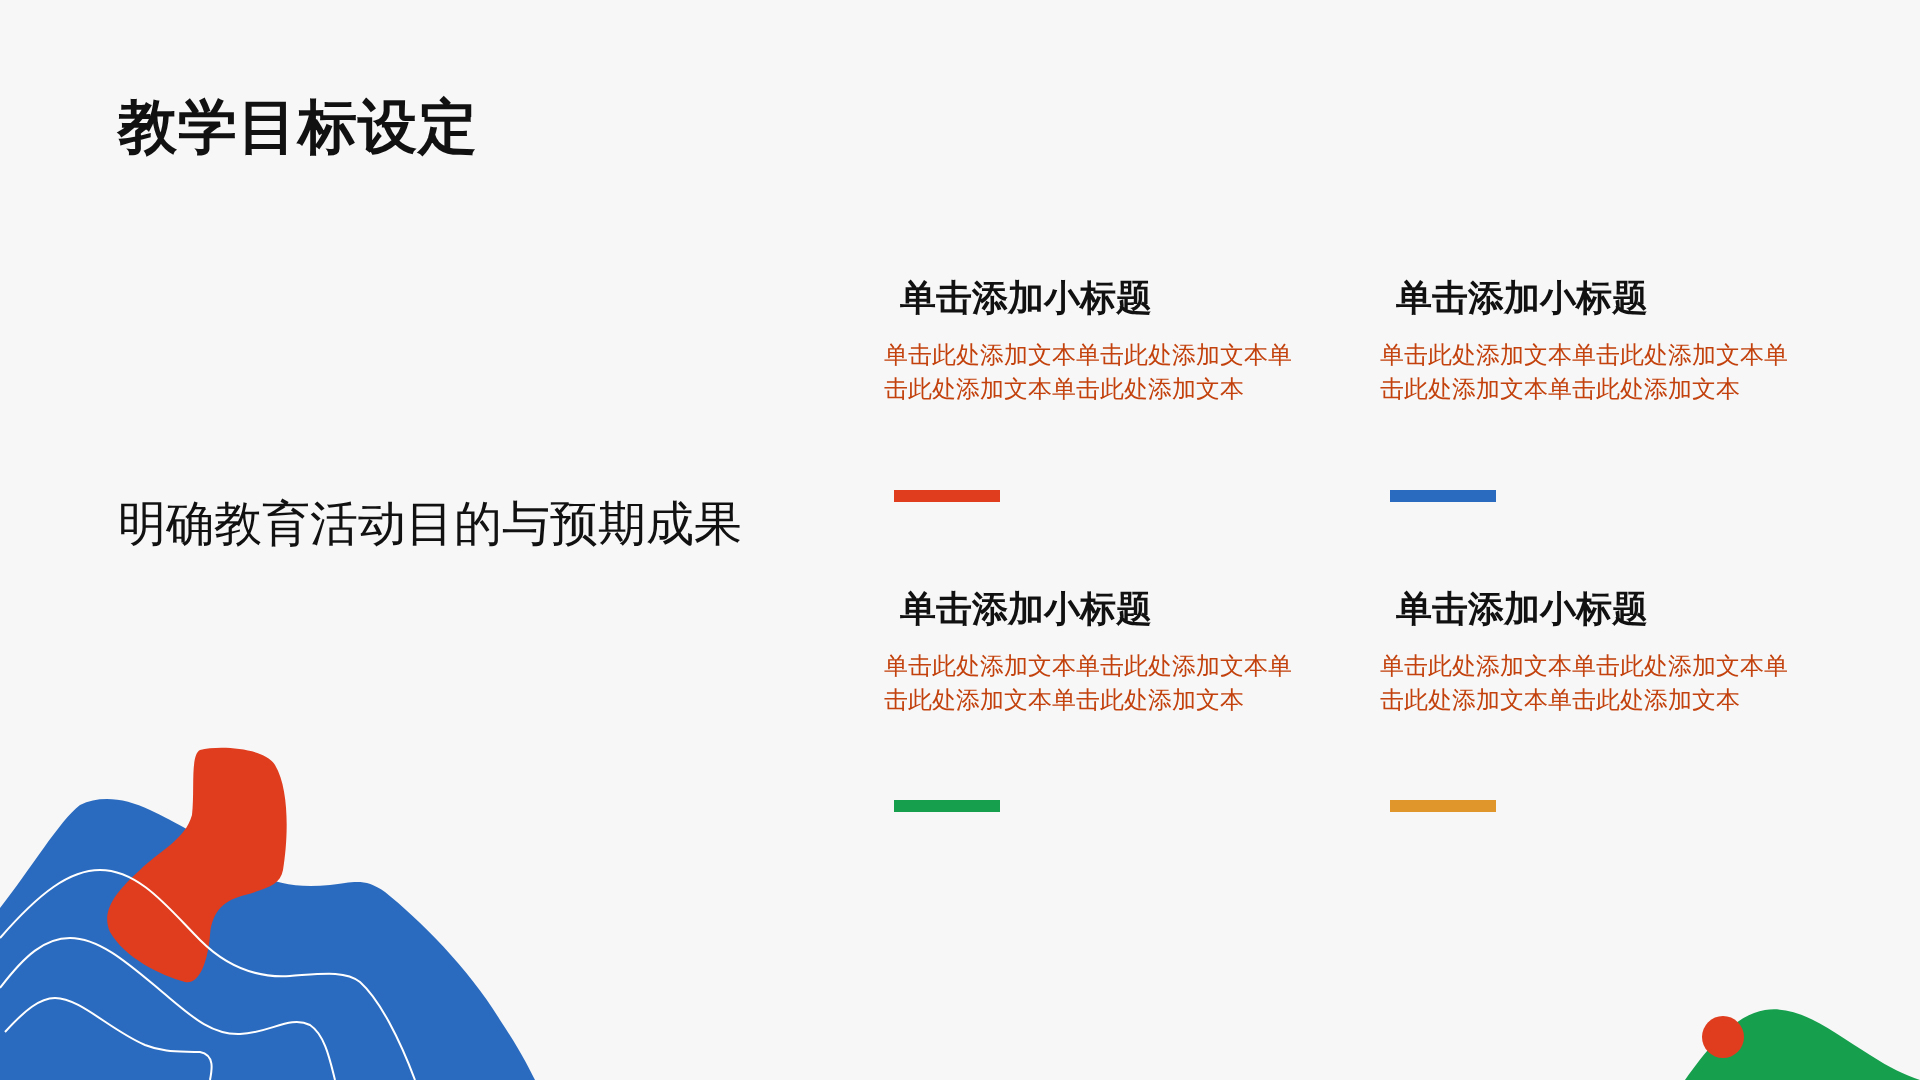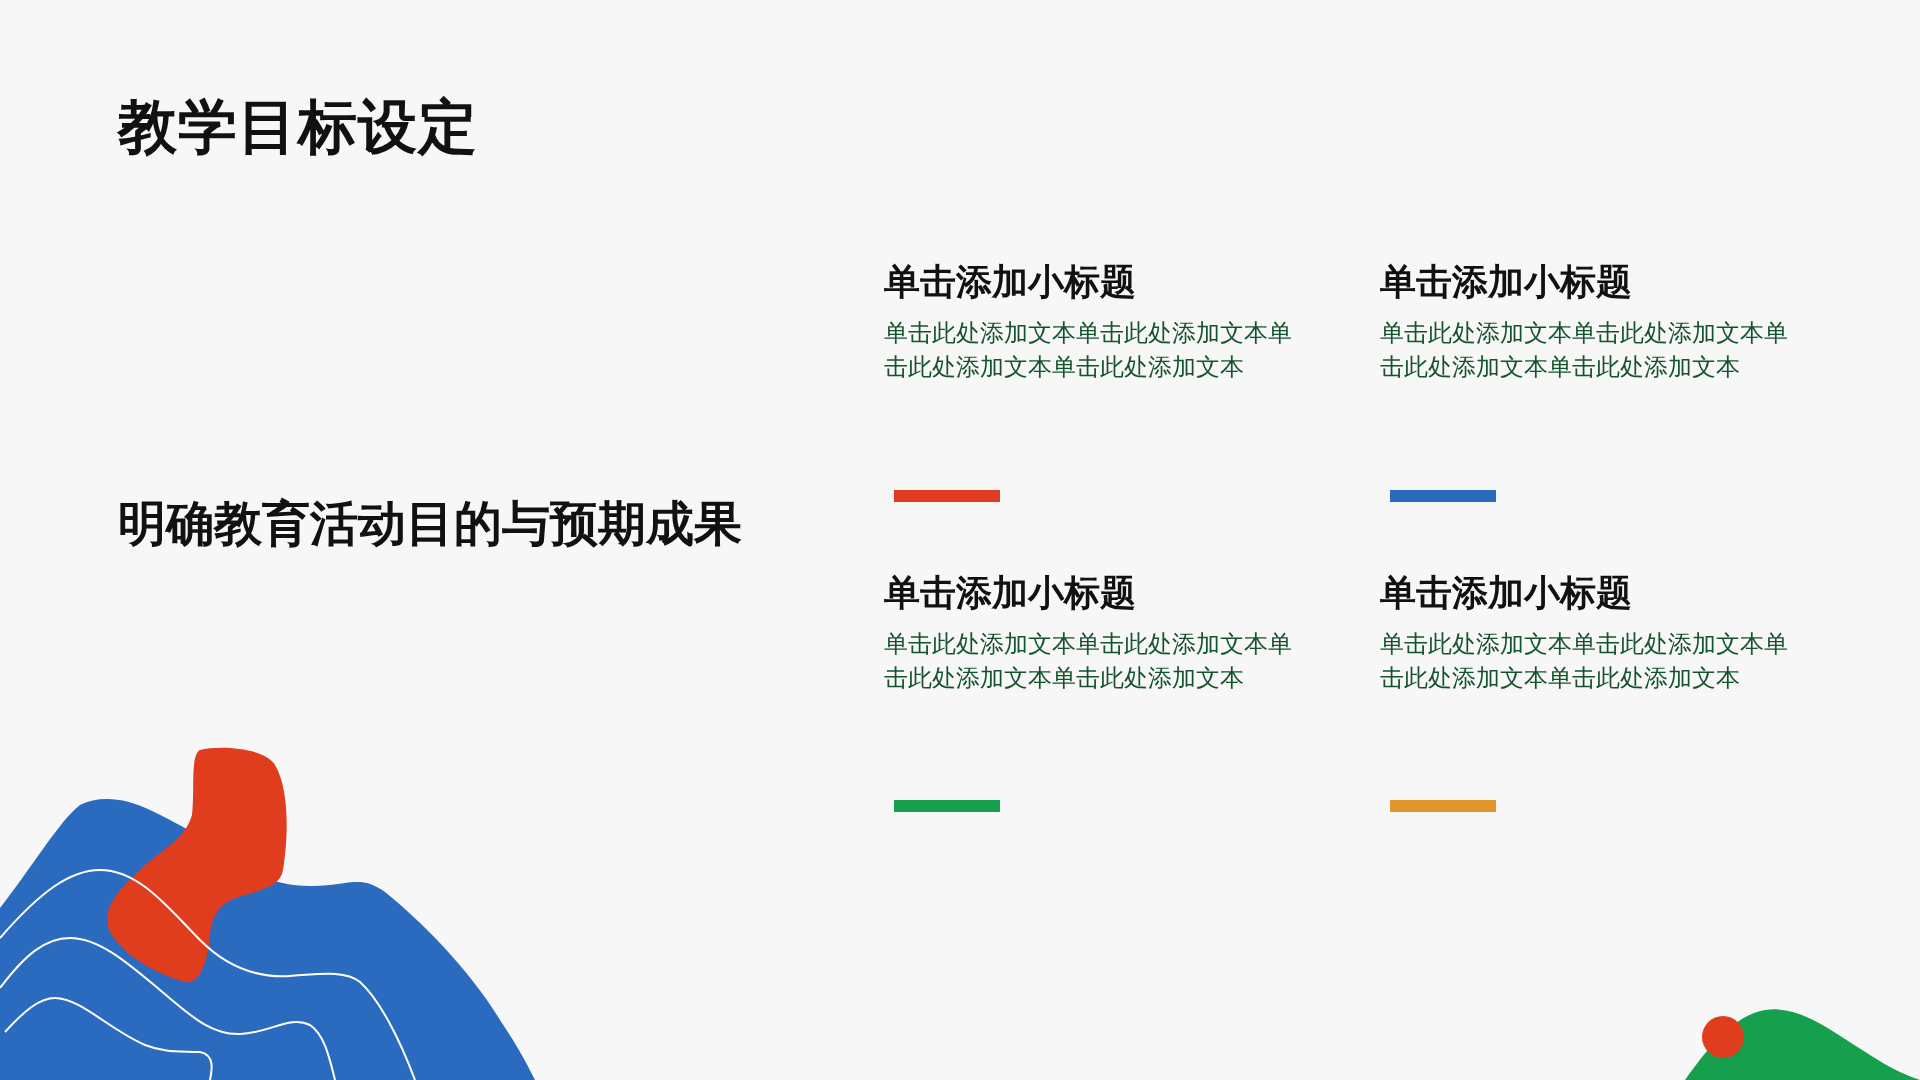--- a/index.html
+++ b/index.html
@@ -8,29 +8,29 @@
       background: #f7f7f7; position: relative;
       font-family: "DejaVu Sans", "Liberation Sans", sans-serif;
       color: #111;
     }
     .title {
       position: absolute; left: 118px; top: 88px;
       font-size: 59px; font-weight: bold; letter-spacing: 1px; margin: 0;
     }
     .subtitle {
       position: absolute; left: 118px; top: 492px;
-      font-size: 48px; font-weight: bold; margin: 0;
+      font-size: 48px; font-weight: normal; margin: 0;
     }
     .card { position: absolute; width: 440px; }
     .card h3 {
-      margin: 0; font-size: 36px; font-weight: bold; line-height: 48px;
+      margin: 16px; font-size: 36px; font-weight: bold; line-height: 48px;
     }
     .card p {
       margin: 10px 0 0 0; font-size: 24px; line-height: 34px;
-      width: 420px; color: #14532d;
+      width: 420px; color: #c2410c;
     }
     .bar { position: absolute; width: 106px; height: 12px; }
     .deco { position: absolute; }
   </style>
 </head>
 <body>
 
 <h1 class="title">教学目标设定</h1>
 <h2 class="subtitle">明确教育活动目的与预期成果</h2>
 

